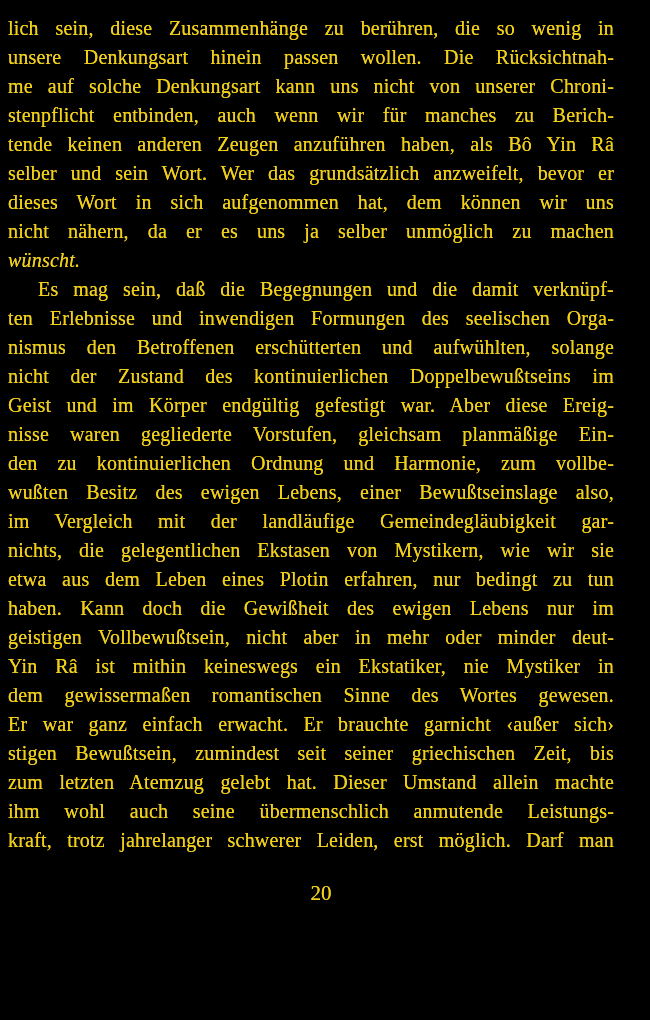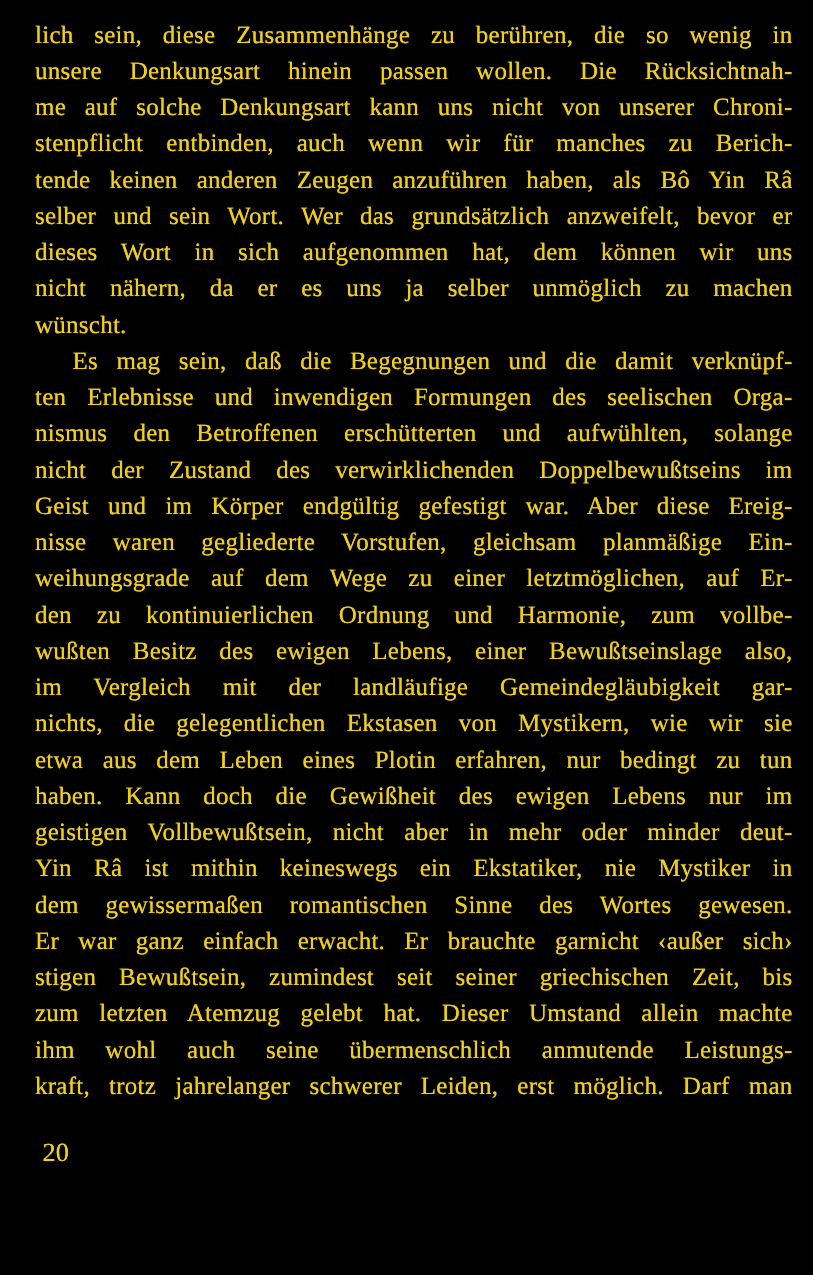--- a/index.html
+++ b/index.html
@@ -9,21 +9,21 @@
   body {
     width: 650px;
     height: 1020px;
     background: #000000;
     overflow: hidden;
   }
   .book-page {
     box-sizing: border-box;
     width: 650px;
     height: 1020px;
-    padding: 14px 22px 0 28px;
+    padding: 14px 22px 0 8px;
     background: #000000;
     font-family: "Liberation Serif", "DejaVu Serif", serif;
     color: #f0cf1b;
     position: relative;
   }
   .text-block {
     width: 606px;
   }
   .line {
     font-size: 20px;
@@ -35,51 +35,51 @@
     white-space: normal;
     letter-spacing: 0.2px;
     text-shadow: 0 0 0.6px #e8c51a;
   }
   .line.indent {
     padding-left: 30px;
   }
   .line.no-justify {
     text-align: right;
     text-align-last: left;
+    font-style: italic;
   }
   .page-number {
     margin-top: 26px;
     margin-left: 6px;
     font-size: 21px;
     line-height: 24px;
-    text-align: left;
+    text-align: center;
     text-shadow: 0 0 0.6px #e8c51a;
   }
 </style>
 </head>
 <body style="background: rgb(0, 0, 0);">
 
 <div class="book-page" style="color: rgb(240, 207, 27);">
   <div class="text-block">
       <div class="line">lich sein, diese Zusammenhänge zu berühren, die so wenig in</div>
       <div class="line">unsere Denkungsart hinein passen wollen. Die Rücksichtnah-</div>
       <div class="line">me auf solche Denkungsart kann uns nicht von unserer Chroni-</div>
       <div class="line">stenpflicht entbinden, auch wenn wir für manches zu Berich-</div>
       <div class="line">tende keinen anderen Zeugen anzuführen haben, als Bô Yin Râ</div>
       <div class="line">selber und sein Wort. Wer das grundsätzlich anzweifelt, bevor er</div>
       <div class="line">dieses Wort in sich aufgenommen hat, dem können wir uns</div>
       <div class="line">nicht nähern, da er es uns ja selber unmöglich zu machen</div>
       <div class="line no-justify">wünscht.</div>
       <div class="line indent">Es mag sein, daß die Begegnungen und die damit verknüpf-</div>
       <div class="line">ten Erlebnisse und inwendigen Formungen des seelischen Orga-</div>
       <div class="line">nismus den Betroffenen erschütterten und aufwühlten, solange</div>
-      <div class="line">nicht der Zustand des verwirklichenden Doppelbewußtseins im</div>
+      <div class="line">nicht der Zustand des kontinuierlichen Doppelbewußtseins im</div>
       <div class="line">Geist und im Körper endgültig gefestigt war. Aber diese Ereig-</div>
       <div class="line">nisse waren gegliederte Vorstufen, gleichsam planmäßige Ein-</div>
-      <div class="line">weihungsgrade auf dem Wege zu einer letztmöglichen, auf Er-</div>
       <div class="line">den zu kontinuierlichen Ordnung und Harmonie, zum vollbe-</div>
       <div class="line">wußten Besitz des ewigen Lebens, einer Bewußtseinslage also,</div>
       <div class="line">im Vergleich mit der landläufige Gemeindegläubigkeit gar-</div>
       <div class="line">nichts, die gelegentlichen Ekstasen von Mystikern, wie wir sie</div>
       <div class="line">etwa aus dem Leben eines Plotin erfahren, nur bedingt zu tun</div>
       <div class="line">haben. Kann doch die Gewißheit des ewigen Lebens nur im</div>
       <div class="line">geistigen Vollbewußtsein, nicht aber in mehr oder minder deut-</div>
       <div class="line">Yin Râ ist mithin keineswegs ein Ekstatiker, nie Mystiker in</div>
       <div class="line">dem gewissermaßen romantischen Sinne des Wortes gewesen.</div>
       <div class="line">Er war ganz einfach erwacht. Er brauchte garnicht ‹außer sich›</div>

